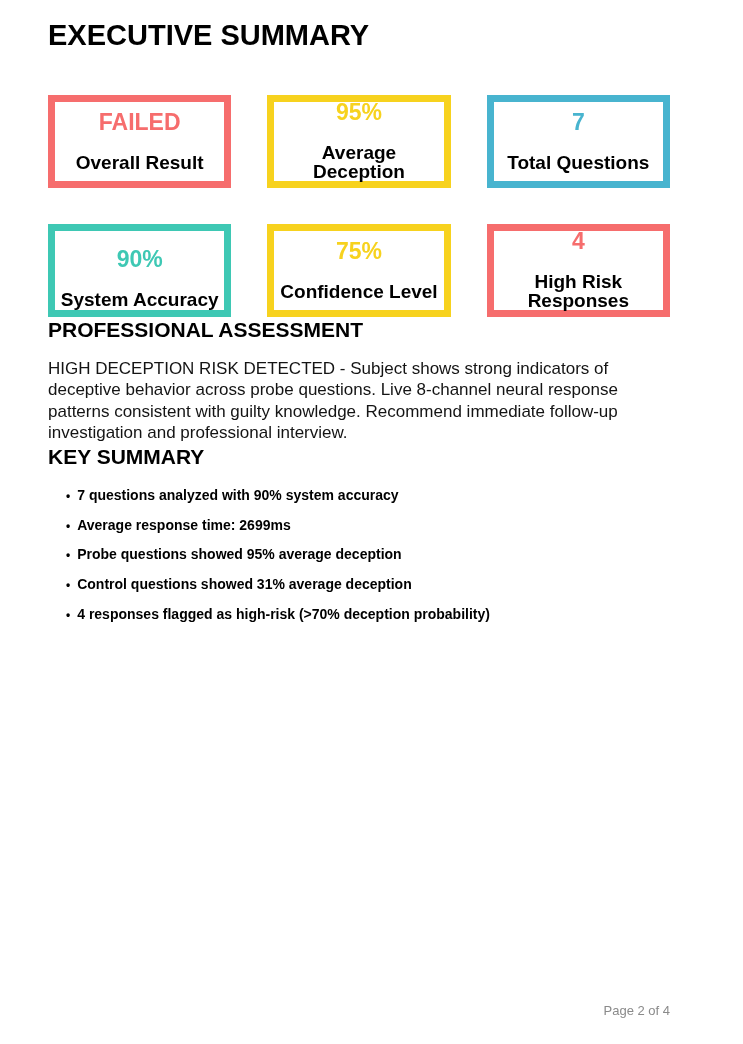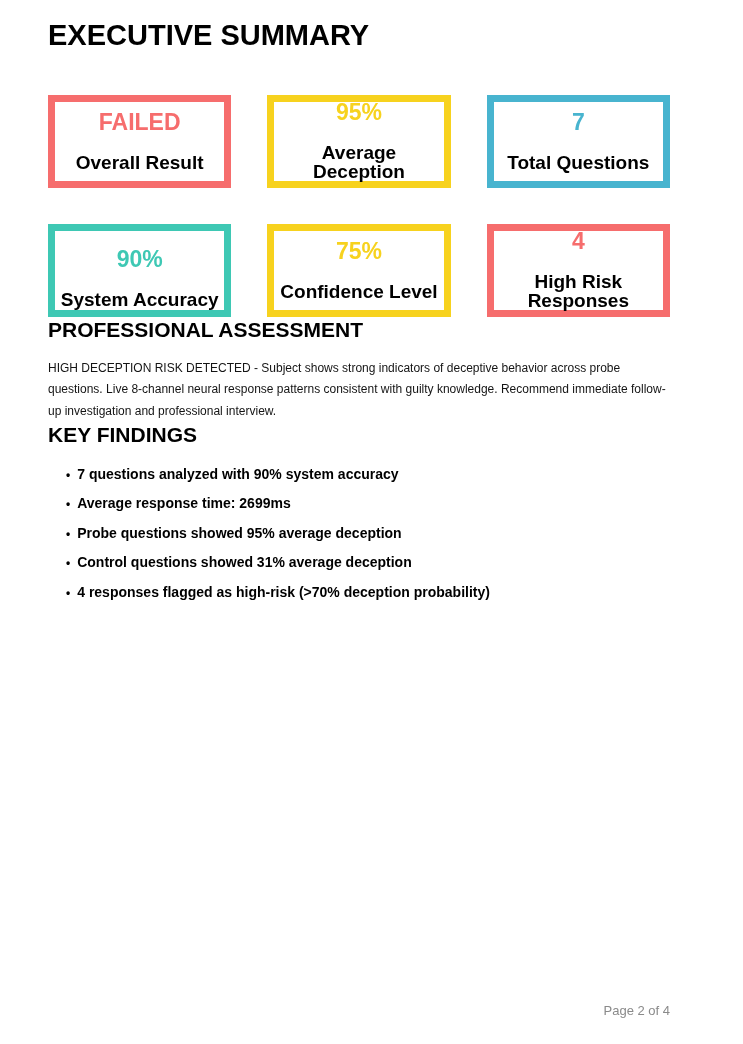--- a/index.html
+++ b/index.html
@@ -60,21 +60,21 @@
   h2.section-heading {
     font-size: 21px;
     font-weight: bold;
     margin: 0;
     line-height: 1.2;
     color: #000;
   }
   .h-assessment { margin-top: 46px; }
   .assessment-body {
     margin: 16px 0 0 0;
-    font-size: 12px;
+    font-size: 17px;
     line-height: 21.5px;
     color: #141414;
     max-width: 647px;
   }
   .h-findings { margin-top: 33px; }
   .findings {
     list-style: none;
     margin: 12px 0 0 0;
     padding: 0 0 0 18px;
   }
@@ -136,21 +136,21 @@
       <div class="card-value" style="color: rgb(246, 109, 109);">4</div>
       <div class="card-label">High Risk Responses</div>
     </div>
 
   </section>
 
   <h2 class="section-heading h-assessment">PROFESSIONAL ASSESSMENT</h2>
 
   <p class="assessment-body">HIGH DECEPTION RISK DETECTED - Subject shows strong indicators of deceptive behavior across probe questions. Live 8-channel neural response patterns consistent with guilty knowledge. Recommend immediate follow-up investigation and professional interview.</p>
 
-  <h2 class="section-heading h-findings">KEY FINDINGS</h2>
+  <h2 class="section-heading h-findings">KEY SUMMARY</h2>
 
   <ul class="findings">
     <li>
       <span class="bullet">•</span><span>7 questions analyzed with 90% system accuracy</span>
     </li>
     <li>
       <span class="bullet">•</span><span>Average response time: 2699ms</span>
     </li>
     <li>
       <span class="bullet">•</span><span>Probe questions showed 95% average deception</span>

